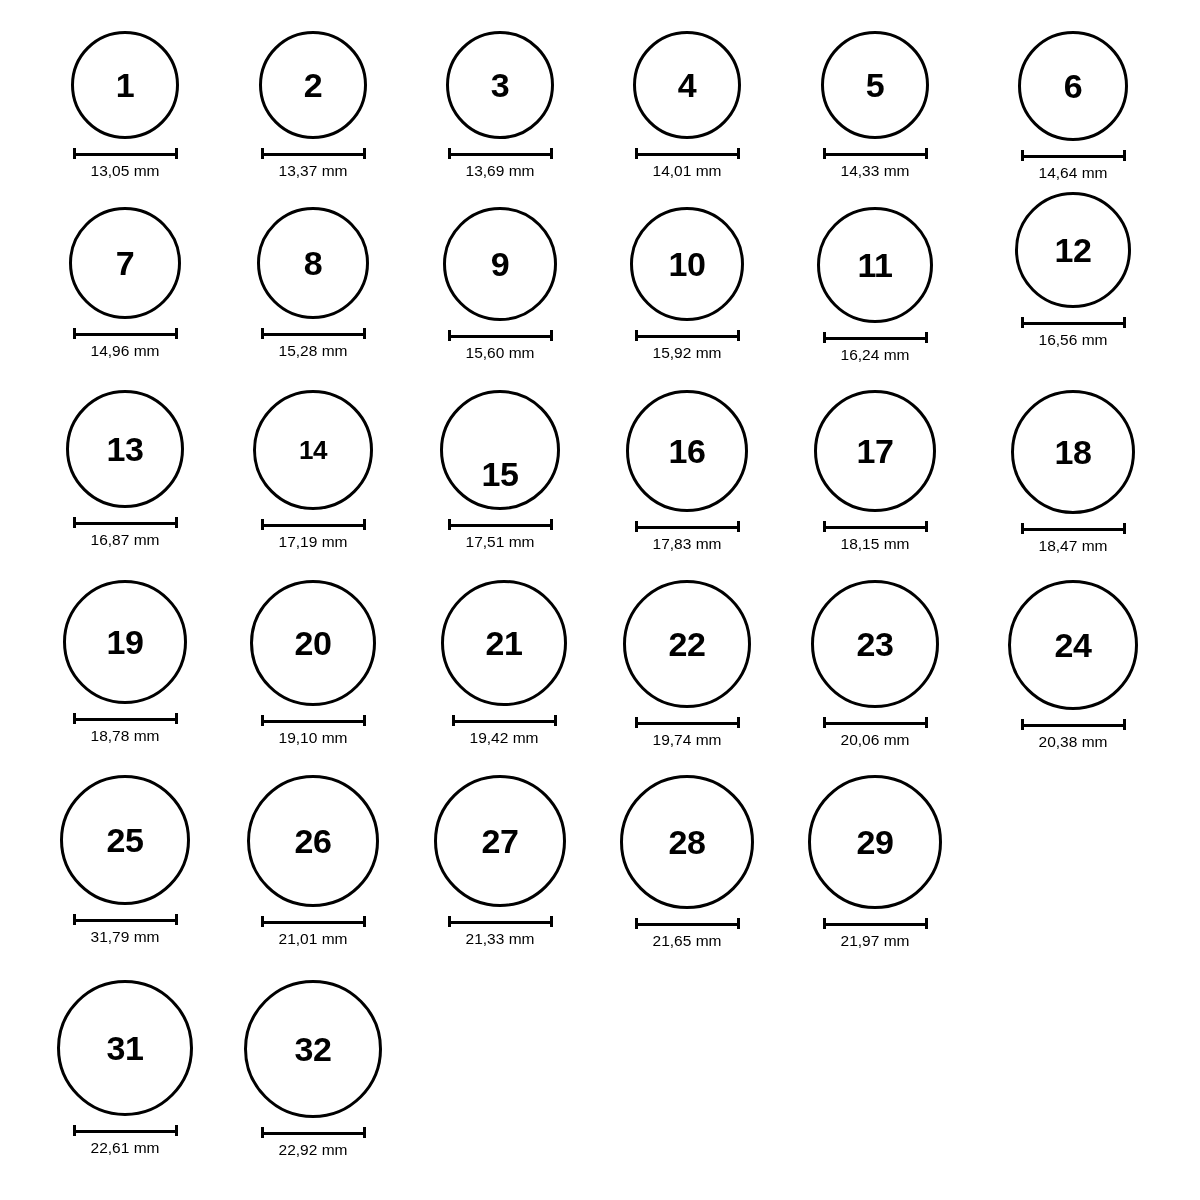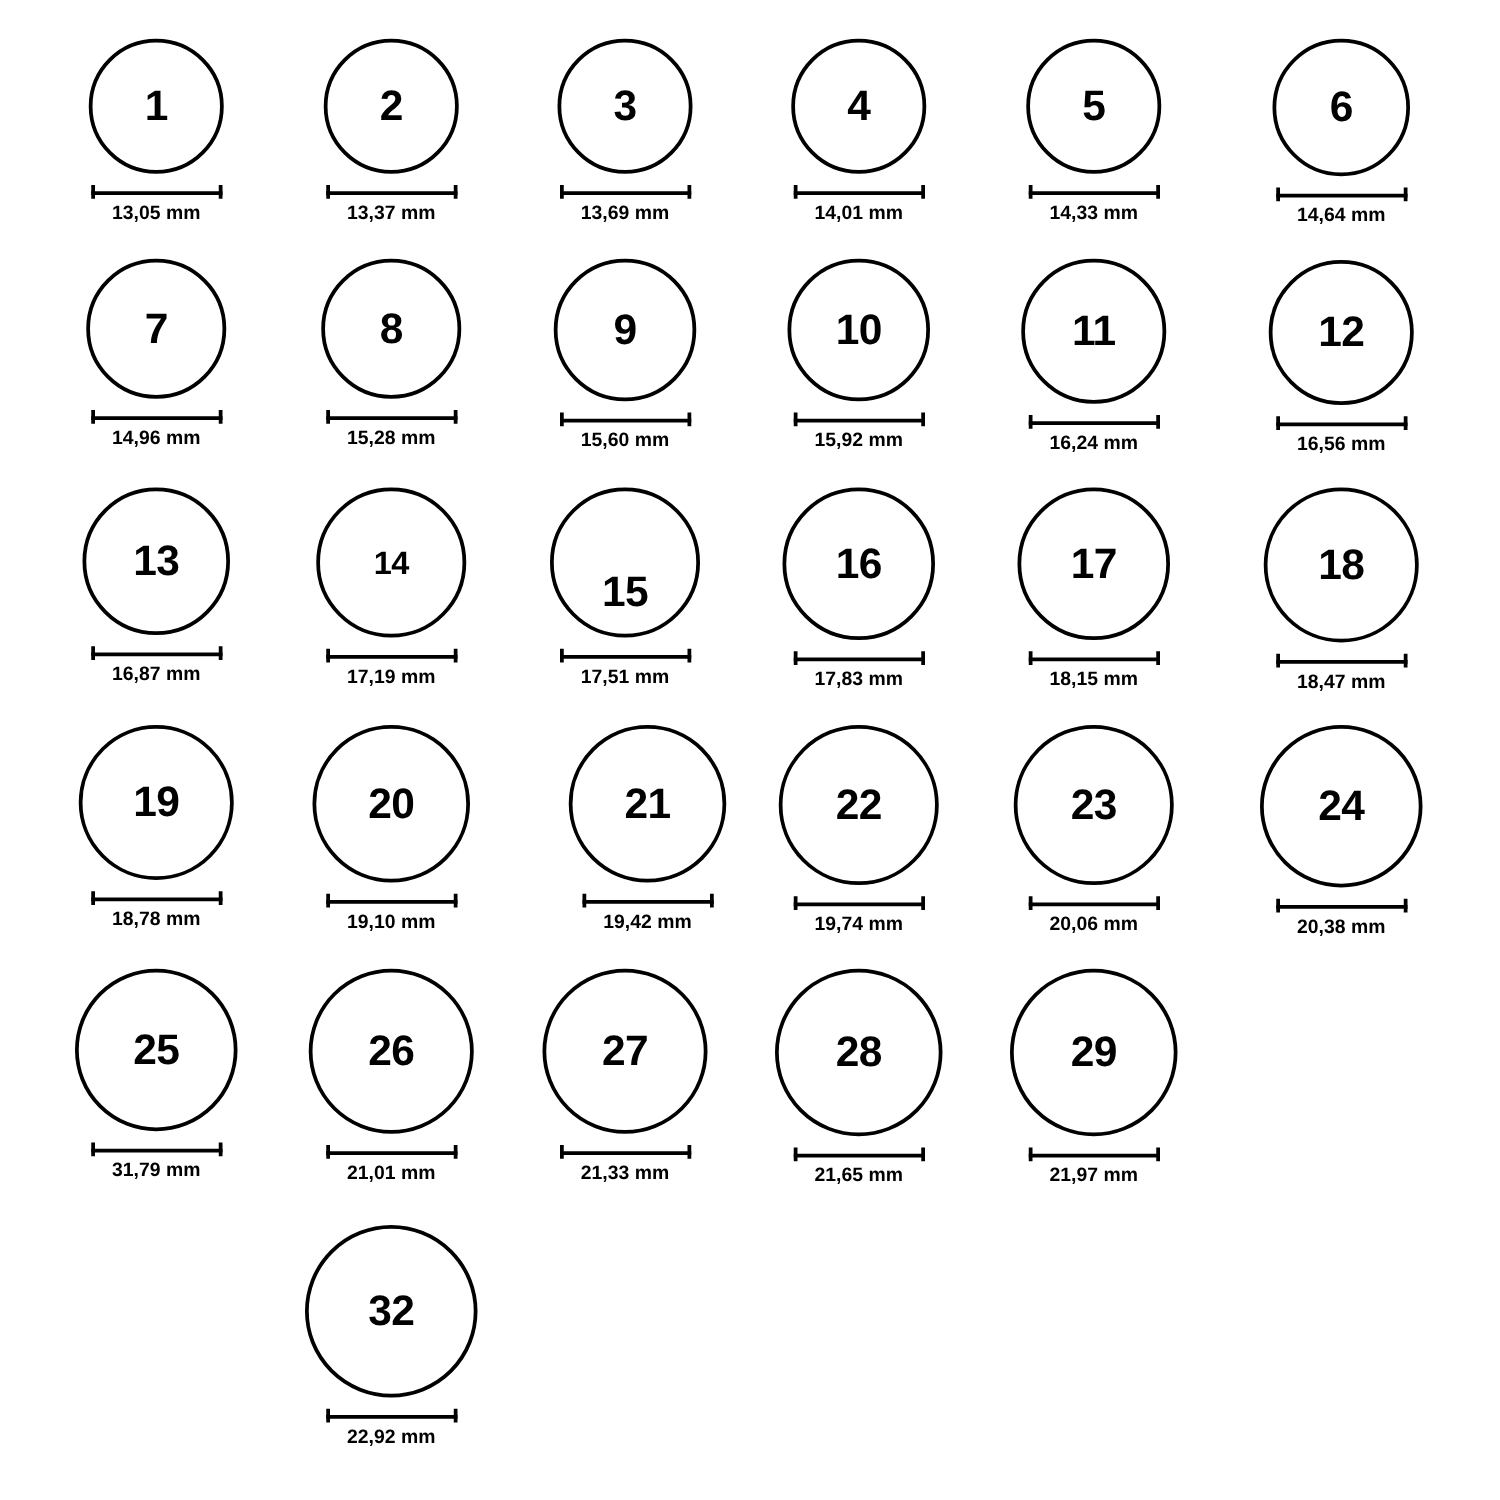--- a/index.html
+++ b/index.html
@@ -65,21 +65,21 @@
     width: 3px;
     height: 11px;
     background: #000000;
   }
   .measure-bar .cap.left { left: 0; }
   .measure-bar .cap.right { right: 0; }
 
   .measure-label {
     margin-top: 4px;
     font-size: 15.5px;
-    font-weight: bold;
+    font-weight: normal;
     color: #000000;
     white-space: nowrap;
     line-height: 1;
   }
 </style>
 </head>
 <body>
 
 <div id="chart">
     <div class="size-cell" style="left: 41px; top: 31px; width: 168px;">
@@ -196,21 +196,21 @@
       <div class="ring-circle" style="width: 116px; height: 116px;">
         <div class="ring-number" style="font-size: 34px;">11</div>
       </div>
       <div class="measure-bar" style="width: 105px;">
         <div class="bar-line"></div>
         <div class="cap left"></div>
         <div class="cap right"></div>
       </div>
       <div class="measure-label">16,24 mm</div>
     </div>
-    <div class="size-cell" style="left: 985px; top: 208px; width: 176px;">
+    <div class="size-cell" style="left: 985px; top: 192px; width: 176px;">
       <div class="ring-circle" style="width: 116px; height: 116px;">
         <div class="ring-number" style="font-size: 34px;">12</div>
       </div>
       <div class="measure-bar" style="width: 105px;">
         <div class="bar-line"></div>
         <div class="cap left"></div>
         <div class="cap right"></div>
       </div>
       <div class="measure-label">16,56 mm</div>
     </div>
@@ -295,21 +295,21 @@
       <div class="ring-circle" style="width: 126px; height: 126px;">
         <div class="ring-number" style="font-size: 34px;">20</div>
       </div>
       <div class="measure-bar" style="width: 105px;">
         <div class="bar-line"></div>
         <div class="cap left"></div>
         <div class="cap right"></div>
       </div>
       <div class="measure-label">19,10 mm</div>
     </div>
-    <div class="size-cell" style="left: 425px; top: 580px; width: 186px;">
+    <div class="size-cell" style="left: 411px; top: 580px; width: 186px;">
       <div class="ring-circle" style="width: 126px; height: 126px;">
         <div class="ring-number" style="font-size: 34px;">21</div>
       </div>
       <div class="measure-bar" style="width: 105px;">
         <div class="bar-line"></div>
         <div class="cap left"></div>
         <div class="cap right"></div>
       </div>
       <div class="measure-label">19,42 mm</div>
     </div>
@@ -394,20 +394,31 @@
       <div class="ring-circle" style="width: 134px; height: 134px;">
         <div class="ring-number" style="font-size: 34px;">29</div>
       </div>
       <div class="measure-bar" style="width: 105px;">
         <div class="bar-line"></div>
         <div class="cap left"></div>
         <div class="cap right"></div>
       </div>
       <div class="measure-label">21,97 mm</div>
     </div>
+    <div class="size-cell" style="left: 27px; top: 980px; width: 196px;">
+      <div class="ring-circle" style="width: 136px; height: 136px;">
+        <div class="ring-number" style="font-size: 34px;">31</div>
+      </div>
+      <div class="measure-bar" style="width: 105px;">
+        <div class="bar-line"></div>
+        <div class="cap left"></div>
+        <div class="cap right"></div>
+      </div>
+      <div class="measure-label">22,61 mm</div>
+    </div>
     <div class="size-cell" style="left: 214px; top: 980px; width: 198px;">
       <div class="ring-circle" style="width: 138px; height: 138px;">
         <div class="ring-number" style="font-size: 34px;">32</div>
       </div>
       <div class="measure-bar" style="width: 105px;">
         <div class="bar-line"></div>
         <div class="cap left"></div>
         <div class="cap right"></div>
       </div>
       <div class="measure-label">22,92 mm</div>

